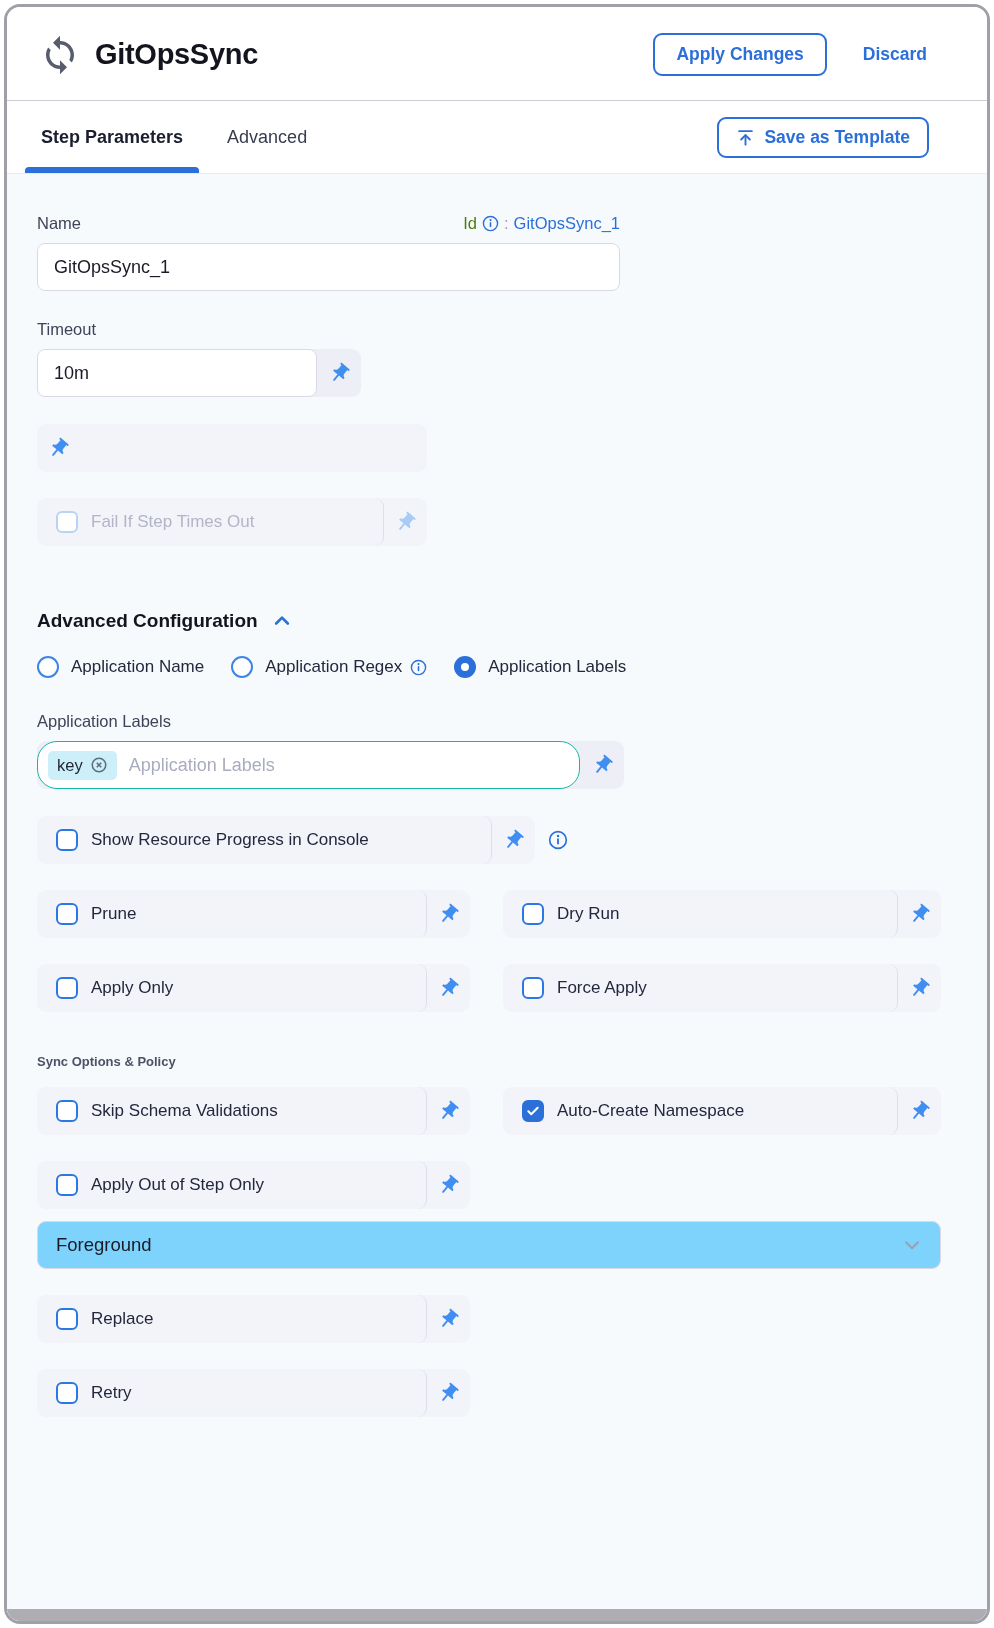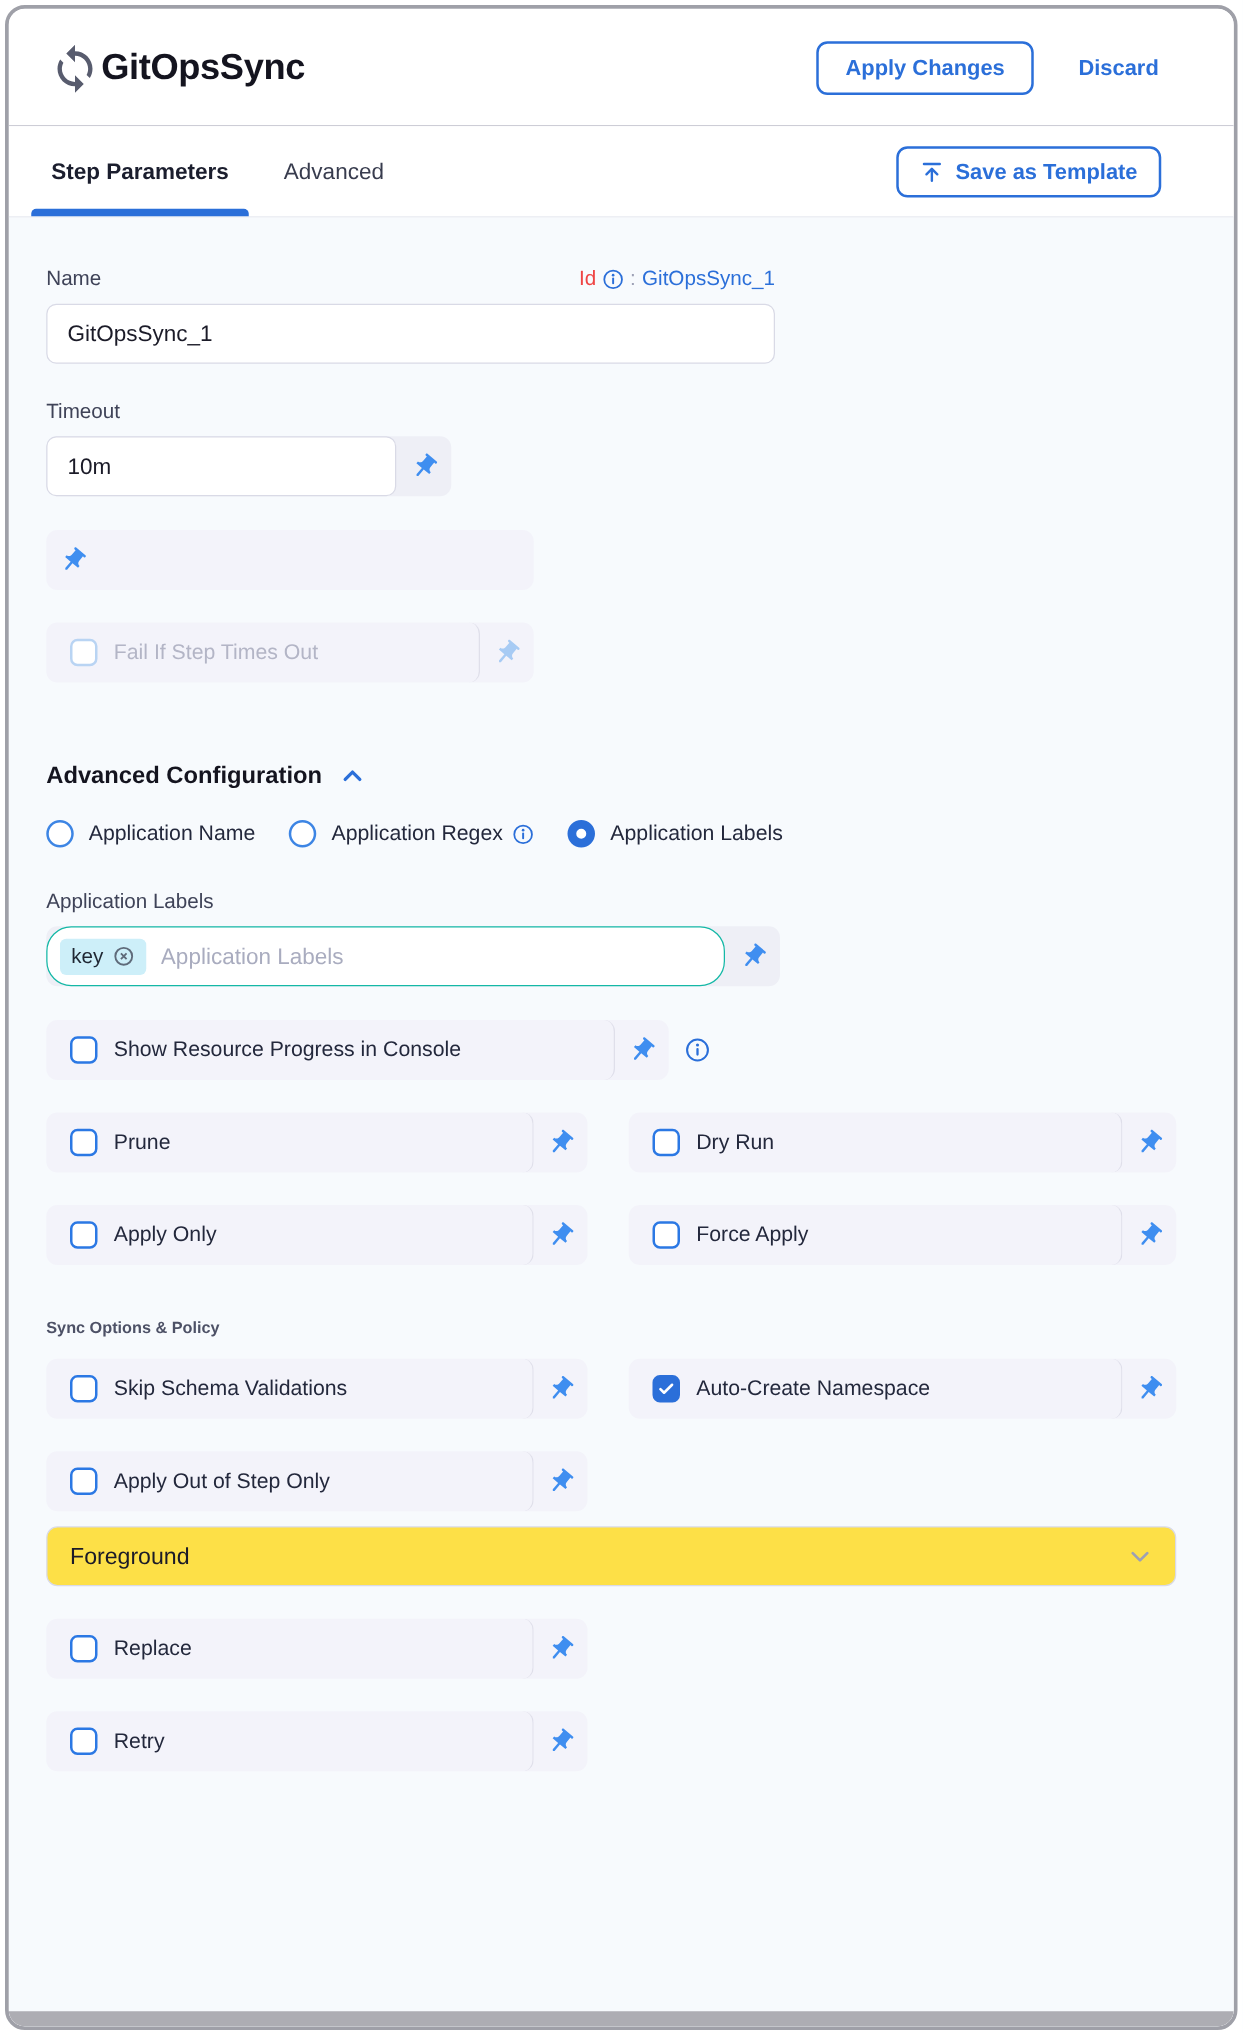--- a/index.html
+++ b/index.html
@@ -5,21 +5,21 @@
   * { box-sizing: border-box; margin: 0; padding: 0; }
   html,body { width: 994px; height: 1628px; background: #ffffff;
     font-family: "Liberation Sans", sans-serif; }
   .panel { position: absolute; inset: 4px; background: #ffffff;
     border: 3px solid #9FA0A8; border-radius: 16px; overflow: hidden; }
 
   
   .hdr { display: flex; align-items: center; padding: 26px 60px 24px 32px;
     background: #fff; border-bottom: 1px solid #CDCDD6; }
   .sync-ic { width: 42px; height: 42px; color: #585C6E; flex: 0 0 auto; }
-  .hdr-title { font-size: 29px; font-weight: 700; color: #14141F; letter-spacing: -0.3px; }
+  .hdr-title { font-size: 29px; font-weight: 700; color: #14141F; margin-left: 14px; letter-spacing: -0.3px; }
   .hdr-sp { flex: 1; }
   .btn-apply { background: #fff; border: 2px solid #2B6FD9; color: #2B6FD9;
     font-size: 17.5px; font-weight: 700; border-radius: 9px; padding: 9px 21px; cursor: pointer;
     font-family: inherit; }
   .link-discard { color: #2B6FD9; font-size: 17.5px; font-weight: 700; margin-left: 36px; cursor: pointer; }
 
   
   .tabs { display: flex; align-items: center; padding: 0 58px 0 34px; height: 73px;
     background: #fff; border-bottom: 1px solid #E7EAF1; position: relative; }
   .tab { position: relative; font-size: 18px; color: #383C4E; margin-right: 44px;
@@ -31,21 +31,21 @@
     border: 2px solid #2B6FD9; color: #2B6FD9; background: #fff; border-radius: 9px;
     padding: 8px 17px; font-size: 17.5px; font-weight: 600; cursor: pointer; font-family: inherit; justify-content: space-between; }
   .tmpl-ic { width: 19px; height: 19px; }
 
   
   .content { background: #F7FAFD; padding: 40px 36px 90px 30px; height: 1458px; }
 
   .fld-label { font-size: 16.5px; color: #3F4358; font-weight: 500; }
   .row-between { display: flex; justify-content: space-between; align-items: center; width: 583px; }
   .id-part { display: flex; align-items: center; gap: 5px; font-size: 16.5px; }
-  .id-word { color: #ef4444; }
+  .id-word { color: #4d7c0f; }
   .id-colon { color: #9DA0B5; }
   .id-val { color: #2B6FD9; font-weight: 500; }
   .info-ic { width: 17px; height: 17px; color: #2B6FD9; display: inline-block; vertical-align: middle; }
 
   input.text { height: 48px; background: #fff; border: 1px solid #D9DAE6; border-radius: 8px;
     font-size: 18px; color: #1B1B28; padding: 0 16px; font-family: inherit; outline: none; width: 100%; }
   .name-input-wrap { width: 583px; margin-top: 10px; }
 
   
   .addon-wrap { display: flex; background: #EEEFF6; border-radius: 9px; margin-top: 10px; }
@@ -97,21 +97,21 @@
   .tag-input input { border: none; outline: none; flex: 1; font-size: 18px; color: #1B1B28;
     font-family: inherit; background: transparent; }
   .tag-input input::placeholder { color: #A9ACBF; }
 
   .show-row { display: flex; align-items: center; gap: 13px; }
   .grid2 { display: grid; grid-template-columns: 433px 438px; column-gap: 33px; row-gap: 26px; }
 
   .section-title { font-size: 13px; font-weight: 700; color: #4D5166; }
 
   
-  .select { width: 904px; height: 48px; background: #fde047; border: 1px solid #D9DAE6;
+  .select { width: 904px; height: 48px; background: #7dd3fc; border: 1px solid #D9DAE6;
     border-radius: 9px; display: flex; align-items: center; padding: 0 18px; cursor: pointer; }
   .select-val { font-size: 18.5px; color: #1B1B28; flex: 1; }
   .chev-down { width: 20px; height: 20px; color: #9DA0B5; }
 </style>
 </head>
 <body>
 
 <div class="panel">
 
   <div class="hdr">

